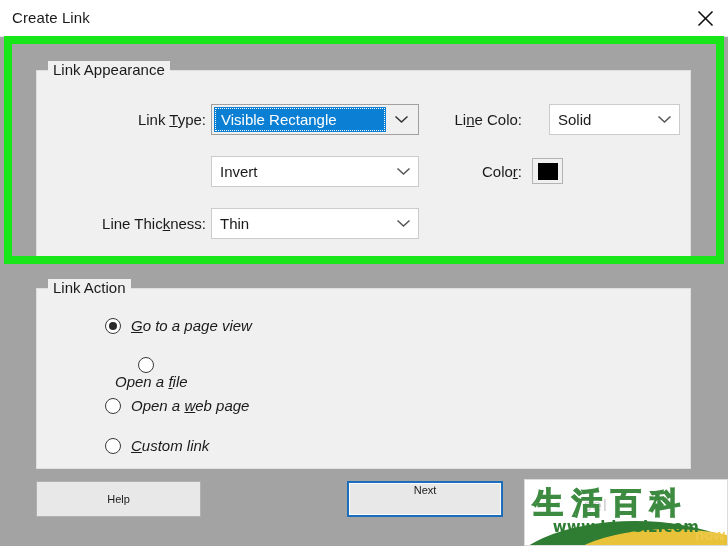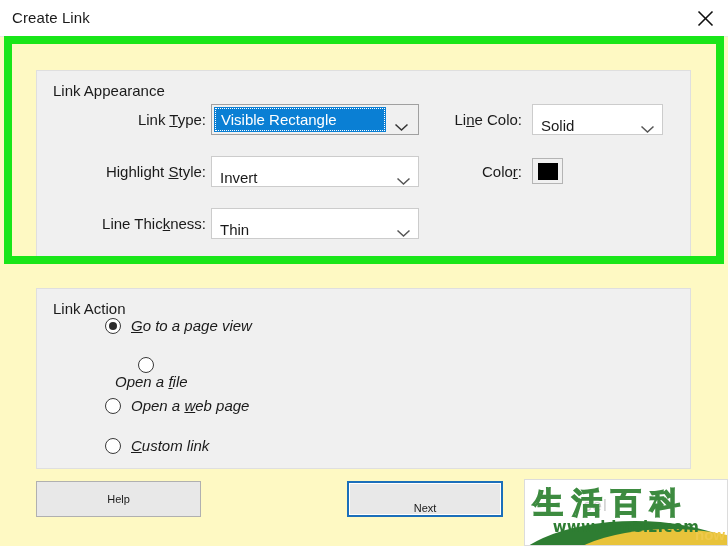--- a/index.html
+++ b/index.html
@@ -6,21 +6,21 @@
   html, body {
     margin: 0; padding: 0;
     width: 728px; height: 546px;
     overflow: hidden;
     font-family: "Liberation Sans", "DejaVu Sans", sans-serif;
     background: #f0f0f0;
   }
   #app {
     position: relative;
     width: 728px; height: 546px;
-    background: #fef9c3;
+    background: #a3a3a3;
   }
 
   
   .titlebar {
     position: absolute;
     left: 0; top: 0;
     width: 728px; height: 37px;
     background: #ffffff;
     border-bottom: 1px solid #e8e8e8;
   }
@@ -59,40 +59,39 @@
   }
   .group-appearance { left: 36px; top: 70px; width: 655px; height: 187px; }
   .group-action     { left: 36px; top: 288px; width: 655px; height: 181px; }
   .group-legend {
     position: absolute;
     top: -10px; left: 11px;
     padding: 0 5px;
     background: #f0f0f0;
     font-size: 15px;
     color: #1a1a1a;
-    margin-top: 21px;
   }
 
   
   .field-label {
     position: absolute;
     font-size: 15px;
     color: #1a1a1a;
     text-align: right;
     white-space: nowrap;
   }
   .field-label u { text-decoration: underline; }
 
   .combo {
     position: absolute;
     height: 31px;
     background: #ffffff;
     border: 1px solid #cccccc;
     display: flex;
-    align-items: flex-end;
+    align-items: center;
   }
   .combo .combo-text {
     flex: 1;
     display: flex; align-items: center;
     padding-left: 8px;
     font-size: 15px;
     color: #1a1a1a;
     overflow: hidden;
     white-space: nowrap;
   }
@@ -178,21 +177,21 @@
   }
   .btn-help { left: 36px; top: 481px; width: 165px; }
   .btn-next {
     left: 347px; top: 481px; width: 156px;
     border: 2px solid #1b6fba;
     background: #e8e8e8;
   }
   .btn-next .inner {
     width: 100%; height: 100%;
     border: 1px solid #ffffff;
-    display: flex; align-items: flex-end; justify-content: center;
+    display: flex; align-items: flex-start; justify-content: center;
   }
 
   
   .watermark {
     position: absolute;
     left: 524px; top: 479px;
     width: 204px; height: 67px;
     overflow: hidden;
     background: #ffffff;
     border: 1px solid #dcdcdc;
@@ -275,30 +274,29 @@
     <div class="combo focused" style="left:174px; top:33px; width:208px;">
       <div class="combo-text">Visible Rectangle</div>
       <div class="combo-arrow">
         <svg width="15" height="9" viewBox="0 0 15 9">
             <polyline points="1.5,1.5 7.5,7 13.5,1.5" fill="none" stroke="#333" stroke-width="1.5"></polyline>
           </svg>
       </div>
     </div>
 
     <div class="field-label" style="left:390px; top:40px; width:95px;"><span>Li</span><u>n</u><span>e Colo:</span></div>
-    <div class="combo" style="left:495px; top:33px; width:131px;">
+    <div class="combo" style="left:512px; top:33px; width:131px;">
       <div class="combo-text">Solid</div>
       <div class="combo-arrow">
         <svg width="15" height="9" viewBox="0 0 15 9">
             <polyline points="1.5,1.5 7.5,7 13.5,1.5" fill="none" stroke="#555" stroke-width="1.5"></polyline>
           </svg>
       </div>
     </div>
 
-    <div class="field-label" style="left:22px; top:92px; width:147px;"><span>Highlight </span><u>S</u><span>tyle:</span></div>
     <div class="combo" style="left:174px; top:85px; width:208px;">
       <div class="combo-text">Invert</div>
       <div class="combo-arrow">
         <svg width="15" height="9" viewBox="0 0 15 9">
             <polyline points="1.5,1.5 7.5,7 13.5,1.5" fill="none" stroke="#555" stroke-width="1.5"></polyline>
           </svg>
       </div>
     </div>
 
     <div class="field-label" style="left:395px; top:92px; width:90px;text-align:right;"><span>Colo</span><u>r</u><span>:</span></div>

